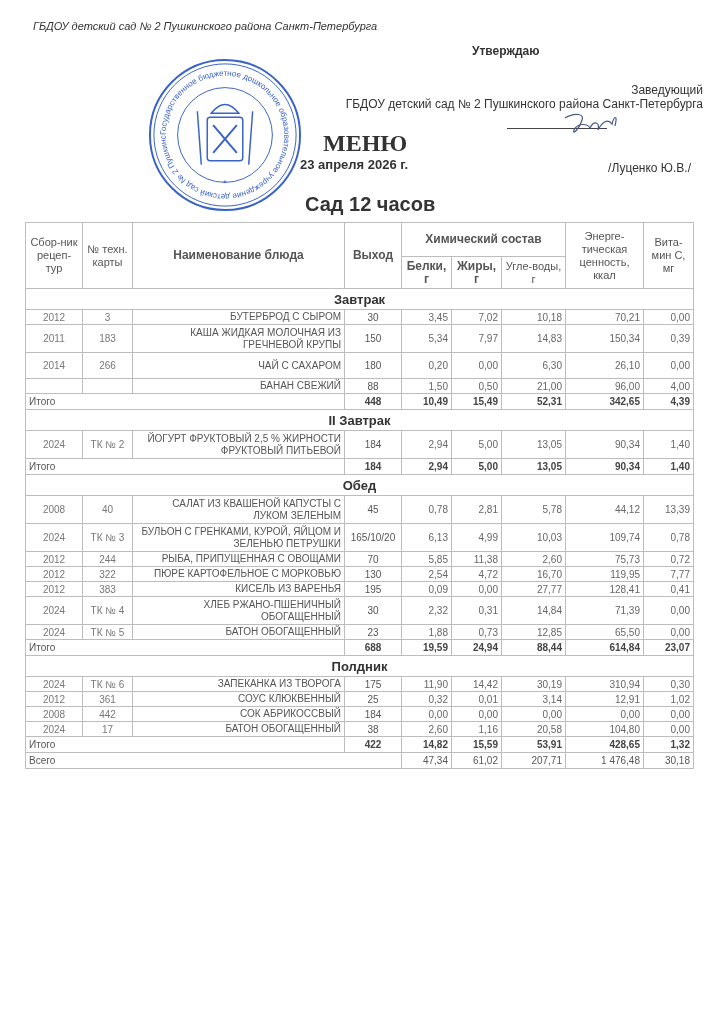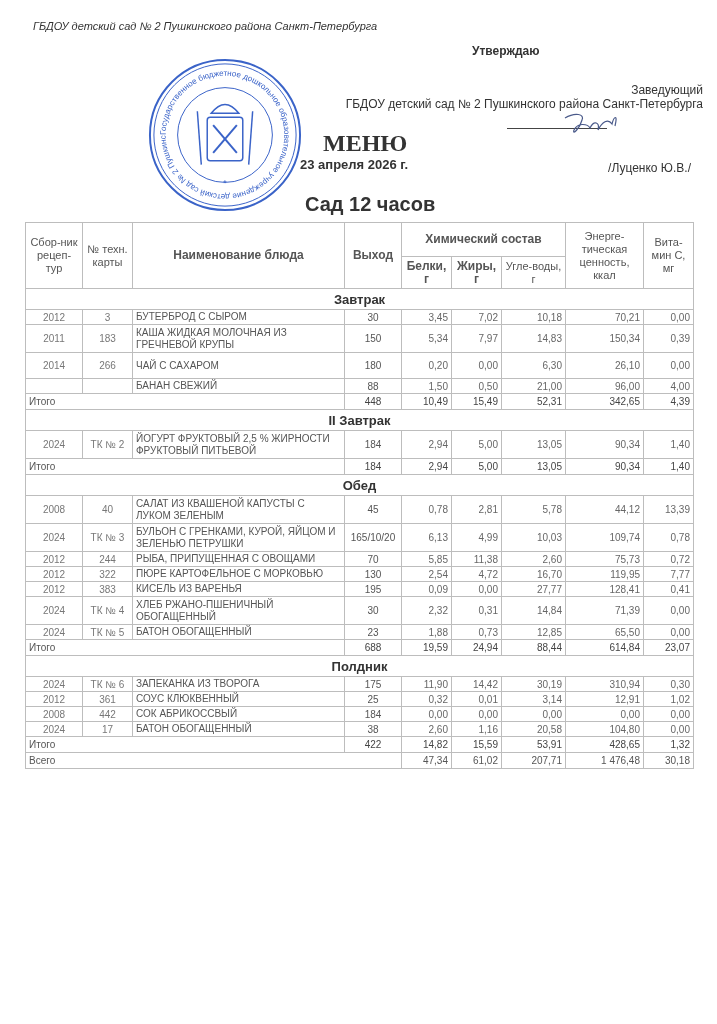--- a/index.html
+++ b/index.html
@@ -16,24 +16,24 @@
   .menu-date { position:absolute; left:300px; top:157px; font-weight:bold; font-size:13px; color:#333; }
   .menu-sub { position:absolute; left:305px; top:193px; font-weight:bold; font-size:20px; color:#333; }
   .stamp { position:absolute; left:146px; top:56px; width:158px; height:158px; }
   table.menu { position:absolute; left:25px; top:222px; border-collapse:collapse; font-size:10px; color:#444; }
   table.menu td, table.menu th { border:1px solid #bdbdbd; padding:0 3px; }
   table.menu th { font-weight:normal; color:#555; text-align:center; font-size:11px; line-height:13px; }
   th.bold { font-weight:bold !important; font-size:12px !important; }
   tr.section td { text-align:center; font-weight:bold; font-size:13px; color:#333; height:20px; }
   td.c { text-align:center; color:#777;margin-top:11px; }
   td.n { text-align:right; color:#666; }
-  td.name { text-align:left; color:#555; line-height:12px; }
+  td.name { text-align:right; color:#555; line-height:12px; }
   td.out { text-align:center; color:#555; }
   tr.total td { color:#555; height:15px; }
-  tr.total td.b { font-weight:normal; color:#444; }
+  tr.total td.b { font-weight:bold; color:#444; }
 </style>
 </head>
 <body>
 
 <div class="org-top">ГБДОУ детский сад № 2 Пушкинского района Санкт-Петербурга</div>
 <div class="approve">Утверждаю</div>
 <div class="head-title">Заведующий</div>
 <div class="head-org">ГБДОУ детский сад № 2 Пушкинского района Санкт-Петербурга</div>
 <div class="sign-line"></div>
 <svg class="signature" viewBox="0 0 60 30">

